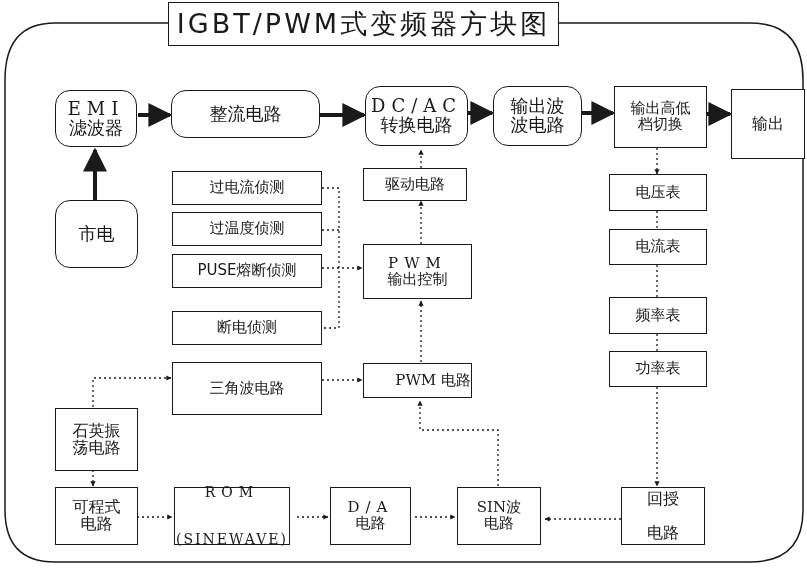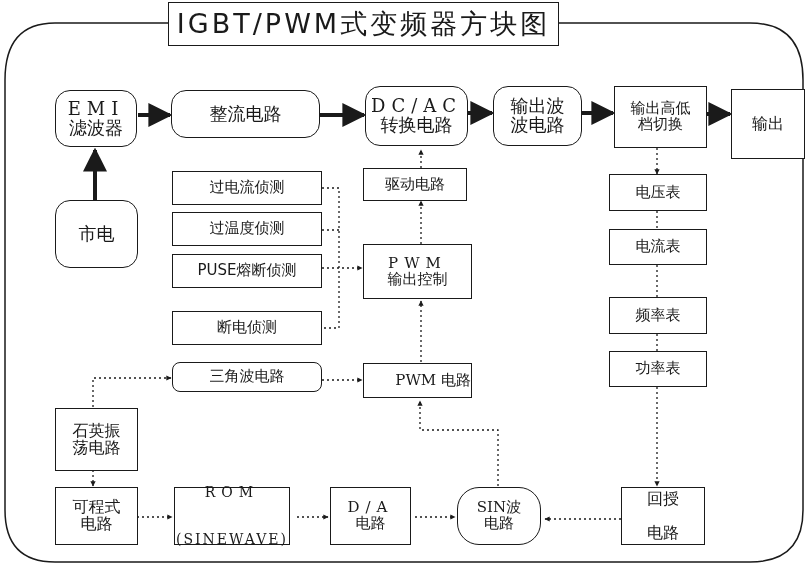--- a/index.html
+++ b/index.html
@@ -108,21 +108,21 @@
   <span>断电侦测</span>
 </div>
 
 <div class="box t15" style="left:363px;top:168px;width:104px;height:33px;">
   <span>驱动电路</span>
 </div>
 <div class="box t15 serif" style="left:363px;top:244px;width:109px;height:55px;">
   <span class="latin">PWM</span>
   <span>输出控制</span>
 </div>
-<div class="box t15" style="left:172px;top:362px;width:150px;height:30px;border-radius:8px;">
+<div class="box t15" style="left:172px;top:362px;width:150px;height:53px;">
   <span>三角波电路</span>
 </div>
 <div class="box t15 serif" style="left:363px;top:363px;width:109px;height:35px;align-items:flex-end;">
   <span>PWM 电路</span>
 </div>
 
 <div class="box t16" style="left:55px;top:408px;width:83px;height:63px;">
   <span>石英振</span>
   <span>荡电路</span>
 </div>
@@ -132,21 +132,21 @@
   <span>电路</span>
 </div>
 <div class="box t14 serif" style="left:174px;top:487px;width:116px;height:58px;gap:32px;">
   <span class="latin">ROM</span>
   <span style="letter-spacing:2px">(SINEWAVE)</span>
 </div>
 <div class="box t15 serif" style="left:330px;top:487px;width:81px;height:58px;">
   <span class="latin">D/A</span>
   <span>电路</span>
 </div>
-<div class="box t15 serif" style="left:457px;top:487px;width:84px;height:58px;border-radius:22px;">
+<div class="box t15 serif" style="left:457px;top:487px;width:84px;height:58px;">
   <span>SIN波</span>
   <span>电路</span>
 </div>
 <div class="box t16" style="left:621px;top:487px;width:84px;height:58px;gap:17px;">
   <span>回授</span>
   <span>电路</span>
 </div>
 
 <div class="box t15" style="left:609px;top:174px;width:98px;height:37px;">
   <span>电压表</span>

